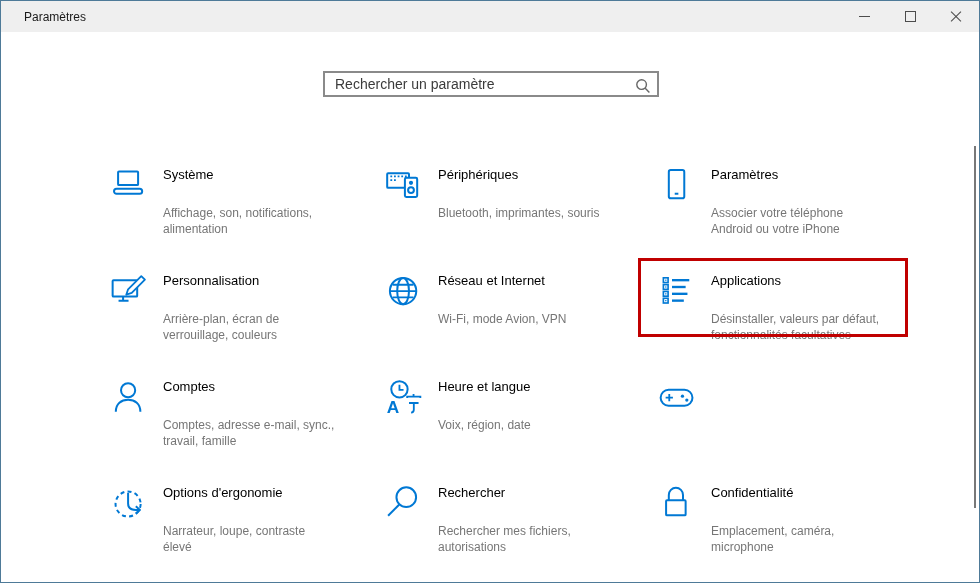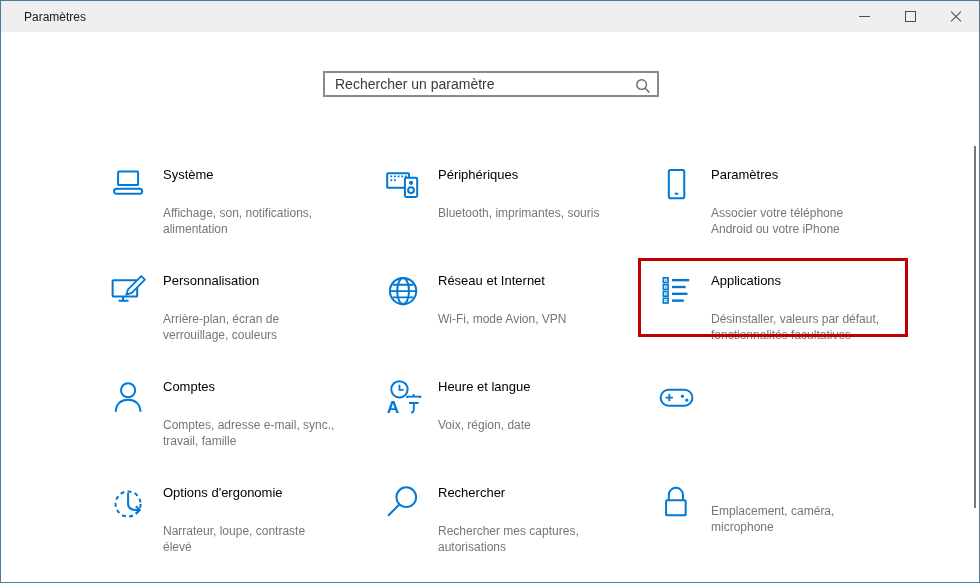--- a/index.html
+++ b/index.html
@@ -206,32 +206,33 @@
       </div>
       <div class="tile">
         <div class="tile-icon">
           <svg viewBox="0 0 44 44">
             <circle cx="24.5" cy="14.5" r="10.8" fill="none" stroke="#0078d4" stroke-width="2.2" stroke-linejoin="round"></circle>
             <path d="M16.8 22.5 L4.5 35" stroke="#0078d4" stroke-width="2.2" fill="none"></path>
           </svg>
         </div>
         <div class="tile-text">
           <div class="tile-title">Rechercher</div>
-          <div class="tile-desc">Rechercher mes captures,
+          <div class="tile-desc">Rechercher mes fichiers,
 autorisations</div>
         </div>
       </div>
       <div class="tile">
         <div class="tile-icon">
           <svg viewBox="0 0 44 44">
             <path d="M13 18 v-6 a7.8 7.8 0 0 1 15.6 0 V18" fill="none" stroke="#0078d4" stroke-width="2.2" stroke-linejoin="round"></path>
             <rect x="10" y="18" width="21.5" height="16.5" rx="1" fill="none" stroke="#0078d4" stroke-width="2.2" stroke-linejoin="round"></rect>
           </svg>
         </div>
         <div class="tile-text">
+          <div class="tile-title">Confidentialité</div>
           <div class="tile-desc">Emplacement, caméra,
 microphone</div>
         </div>
       </div>
     </div>
 
   <div class="highlight-box" style="border-color: rgb(192, 0, 0);"></div>
   <div class="scrollbar-thumb"></div>
 </div>
 

